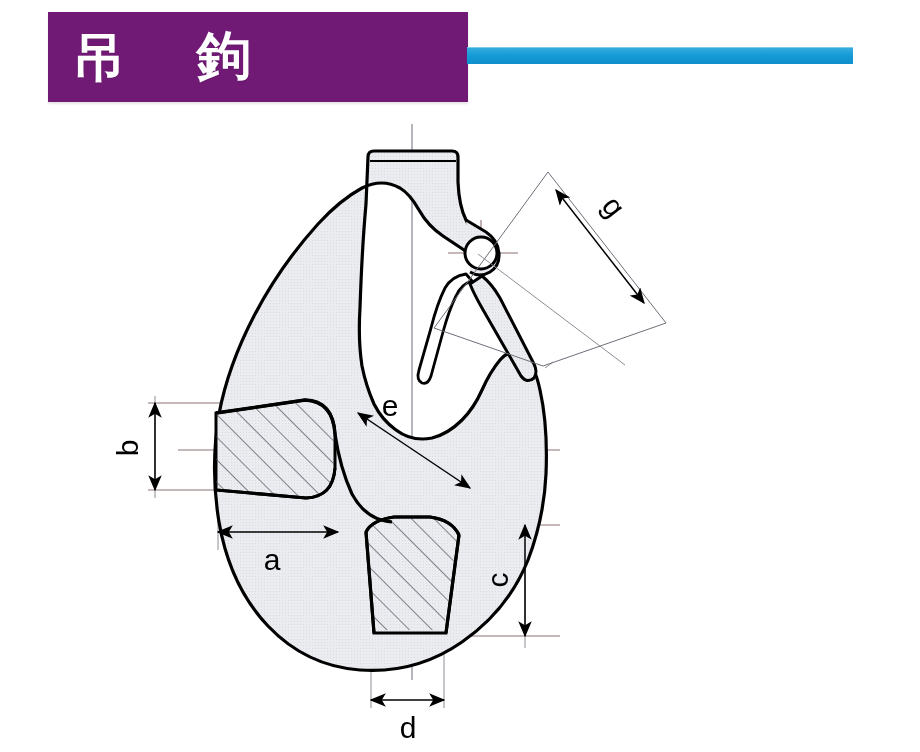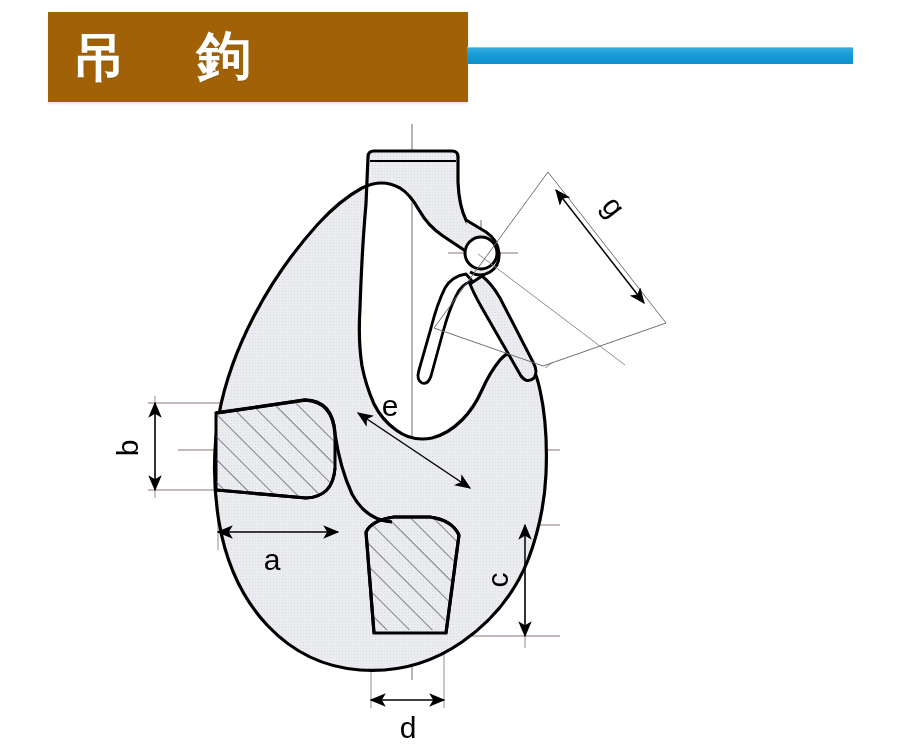--- a/index.html
+++ b/index.html
@@ -20,21 +20,21 @@
     height: 752px;
     background: #ffffff;
   }
   
   #header-band {
     position: absolute;
     left: 48px;
     top: 12px;
     width: 420px;
     height: 90px;
-    background: #a16207;
+    background: #701a75;
     box-shadow: 0 2px 2px rgba(0,0,0,0.10);
   }
   #header-title {
     position: absolute;
     left: 0;
     top: 0;
     width: 420px;
     height: 90px;
     display: flex;
     align-items: center;

